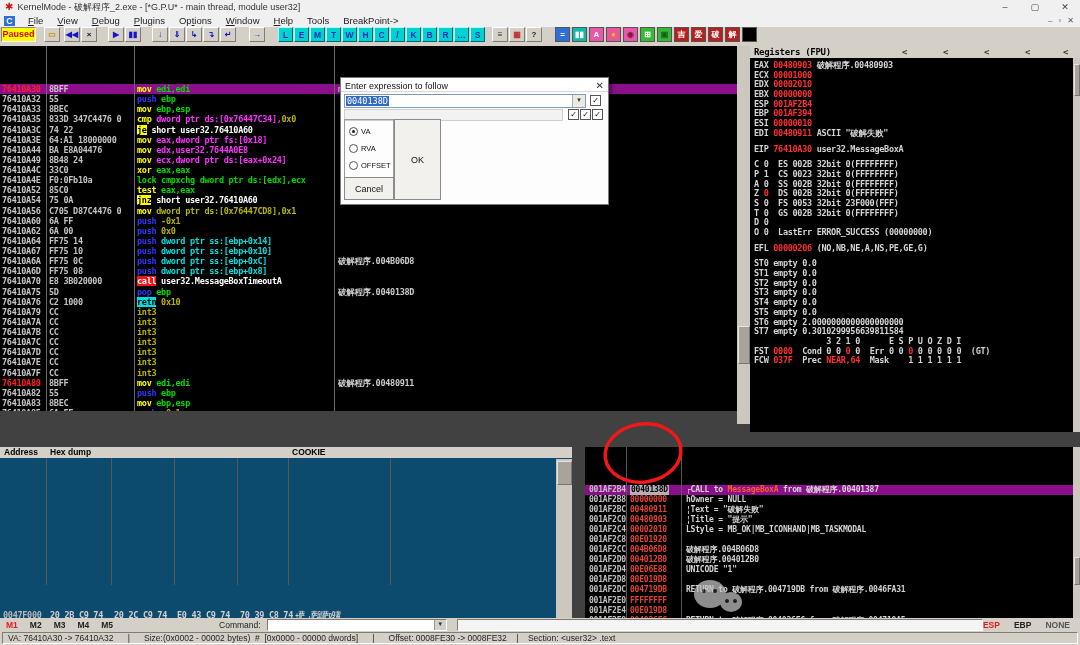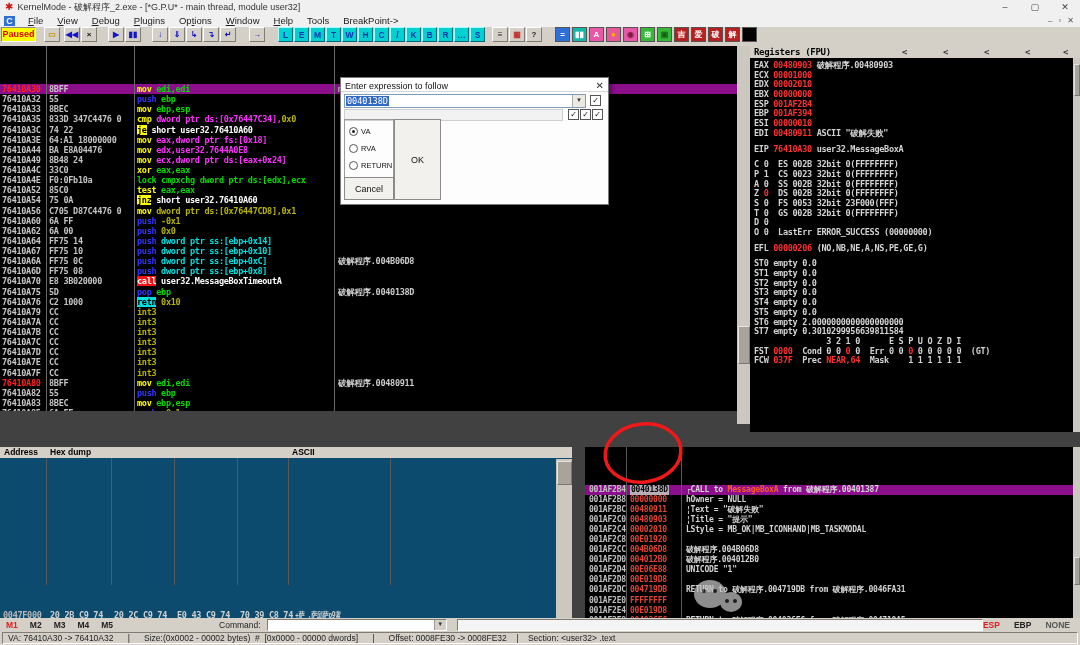--- a/index.html
+++ b/index.html
@@ -229,21 +229,21 @@
       <div class="reg-body mono" id="reg-lines"><div class="reg-line"><span class="c-n">EAX </span><span class="c-v">00480903</span><span class="c-n"> 破解程序.00480903</span></div><div class="reg-line"><span class="c-n">ECX </span><span class="c-v">00001000</span></div><div class="reg-line"><span class="c-n">EDX </span><span class="c-v">00002010</span></div><div class="reg-line"><span class="c-n">EBX </span><span class="c-v">00000000</span></div><div class="reg-line"><span class="c-n">ESP </span><span class="c-v">001AF2B4</span></div><div class="reg-line"><span class="c-n">EBP </span><span class="c-v">001AF394</span></div><div class="reg-line"><span class="c-n">ESI </span><span class="c-v">00000010</span></div><div class="reg-line"><span class="c-n">EDI </span><span class="c-v">00480911</span><span class="c-n"> ASCII "破解失败"</span></div><div class="reg-line" style="margin-top: 6px;"><span class="c-n">EIP </span><span class="c-v">76410A30</span><span class="c-n"> user32.MessageBoxA</span></div><div class="reg-line" style="margin-top: 6px;"><span class="c-n">C 0  ES 002B 32bit 0(FFFFFFFF)</span></div><div class="reg-line"><span class="c-n">P 1  CS 0023 32bit 0(FFFFFFFF)</span></div><div class="reg-line"><span class="c-n">A 0  SS 002B 32bit 0(FFFFFFFF)</span></div><div class="reg-line"><span class="c-n">Z </span><span class="c-v">0</span><span class="c-n">  DS 002B 32bit 0(FFFFFFFF)</span></div><div class="reg-line"><span class="c-n">S 0  FS 0053 32bit 23F000(FFF)</span></div><div class="reg-line"><span class="c-n">T 0  GS 002B 32bit 0(FFFFFFFF)</span></div><div class="reg-line"><span class="c-n">D 0</span></div><div class="reg-line"><span class="c-n">O 0  LastErr ERROR_SUCCESS (00000000)</span></div><div class="reg-line" style="margin-top: 6px;"><span class="c-n">EFL </span><span class="c-v">00000206</span><span class="c-n"> (NO,NB,NE,A,NS,PE,GE,G)</span></div><div class="reg-line" style="margin-top: 6px;"><span class="c-n">ST0 empty 0.0</span></div><div class="reg-line"><span class="c-n">ST1 empty 0.0</span></div><div class="reg-line"><span class="c-n">ST2 empty 0.0</span></div><div class="reg-line"><span class="c-n">ST3 empty 0.0</span></div><div class="reg-line"><span class="c-n">ST4 empty 0.0</span></div><div class="reg-line"><span class="c-n">ST5 empty 0.0</span></div><div class="reg-line"><span class="c-n">ST6 empty 2.0000000000000000000</span></div><div class="reg-line"><span class="c-n">ST7 empty 0.3010299956639811584</span></div><div class="reg-line"><span class="c-n">               3 2 1 0      E S P U O Z D I</span></div><div class="reg-line"><span class="c-n">FST </span><span class="c-v">0000</span><span class="c-n">  Cond 0 0 </span><span class="c-v">0</span><span class="c-n"> 0  Err 0 0 </span><span class="c-v">0</span><span class="c-n"> 0 0 0 0 0  (GT)</span></div><div class="reg-line"><span class="c-n">FCW </span><span class="c-v">037F</span><span class="c-n">  Prec </span><span class="c-v">NEAR,64</span><span class="c-n">  Mask    1 1 1 1 1 1</span></div></div>
     </div>
     <div class="scroll" style="left:1073px;top:12px;width:7px;height:374px;">
       <div class="thumb" style="left:1px;top:6px;width:4px;height:30px;"></div>
     </div>
 
     <div class="panel dump">
       <div class="dump-head">
         <span style="left:4px;">Address</span>
         <span style="left:50px;">Hex dump</span>
-        <span style="left:292px;">ASCII</span>
+        <span style="left:292px;">COOKIE</span>
       </div>
       <div class="dump-body mono" id="dump-rows">
         <div class="vsep" style="left:46px;background:#585858;"></div>
         <div class="vsep" style="left:111px;background:#585858;"></div>
         <div class="vsep" style="left:174px;background:#585858;"></div>
         <div class="vsep" style="left:237px;background:#585858;"></div>
         <div class="vsep" style="left:288px;background:#585858;"></div>
         <div class="vsep" style="left:390px;background:#585858;"></div>
       <div class="dump-row"><span class="du-addr">0047F000</span><span class="du-g" style="left: 50px;">20 2B C9 74</span><span class="du-g" style="left: 114px;">20 2C C9 74</span><span class="du-g" style="left: 177px;">E0 43 C9 74</span><span class="du-g" style="left: 240px;">70 39 C8 74</span><span class="du-ascii"> +萨 ,萨邱萨p9蓝</span></div></div>
     </div>
@@ -279,21 +279,21 @@
         <div class="radio-row" style="top: 7px;">
           <span class="rdot on"></span>
           <span>VA</span>
         </div>
         <div class="radio-row" style="top: 24px;">
           <span class="rdot"></span>
           <span>RVA</span>
         </div>
         <div class="radio-row" style="top: 41px;">
           <span class="rdot"></span>
-          <span>RETURN</span>
+          <span>OFFSET</span>
         </div>
       </div>
     <div class="btn" style="left:53px;top:41px;width:45px;height:79px;">
       <span>OK</span>
     </div>
     <div class="btn" style="left:3px;top:99px;width:48px;height:21px;">
       <span>Cancel</span>
     </div>
   </div>
 

